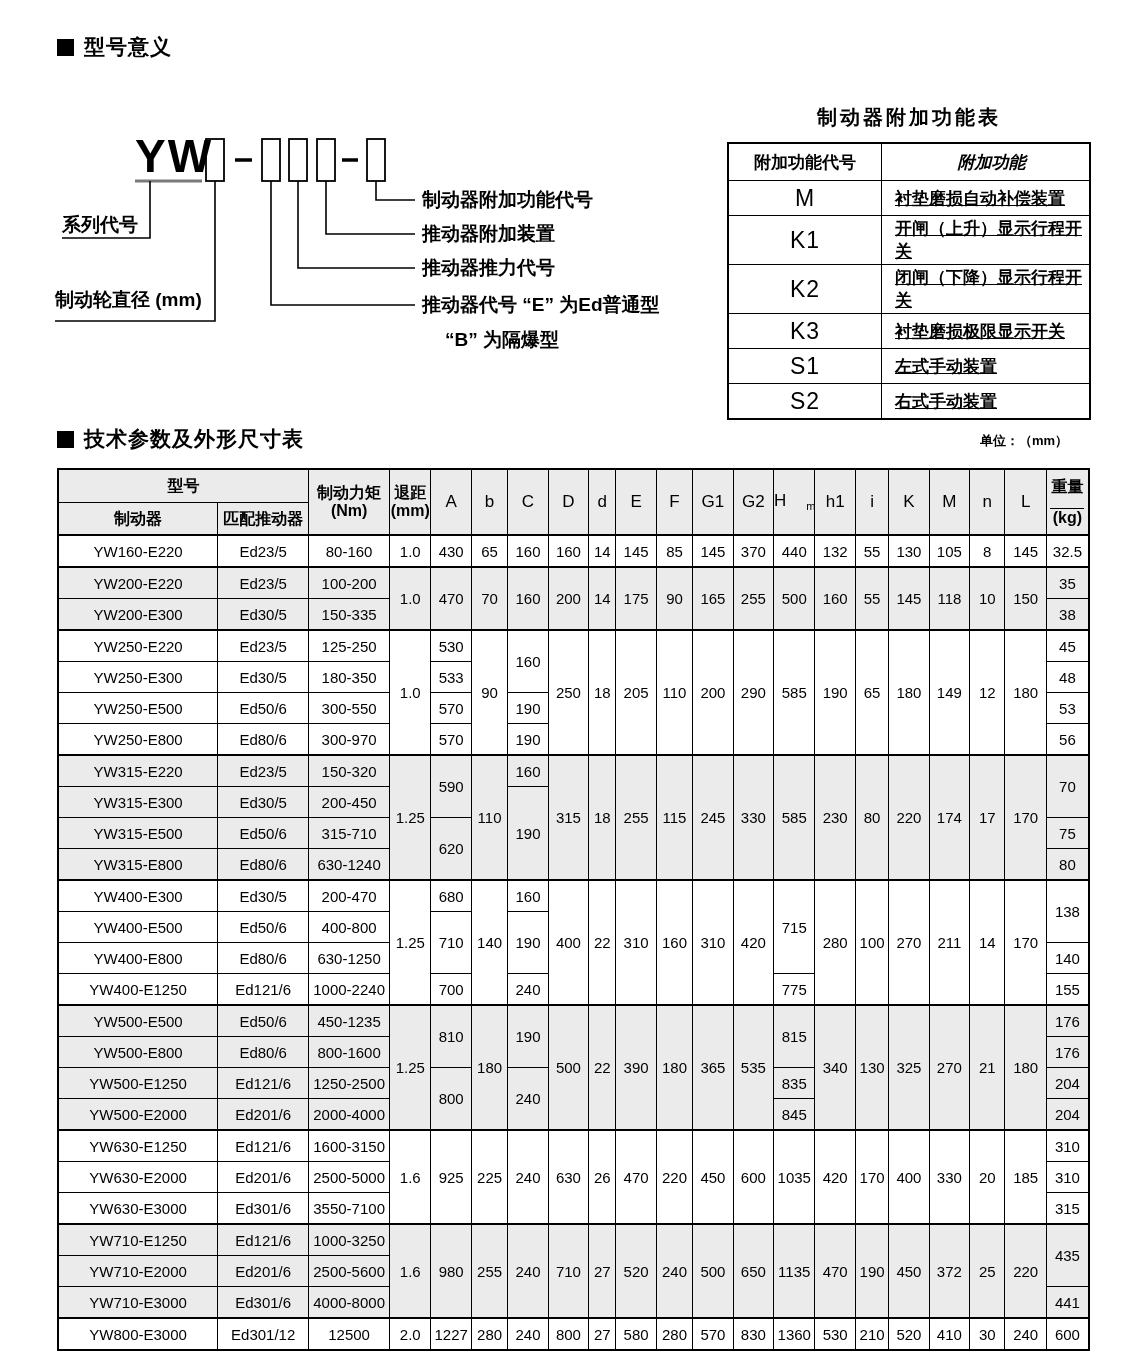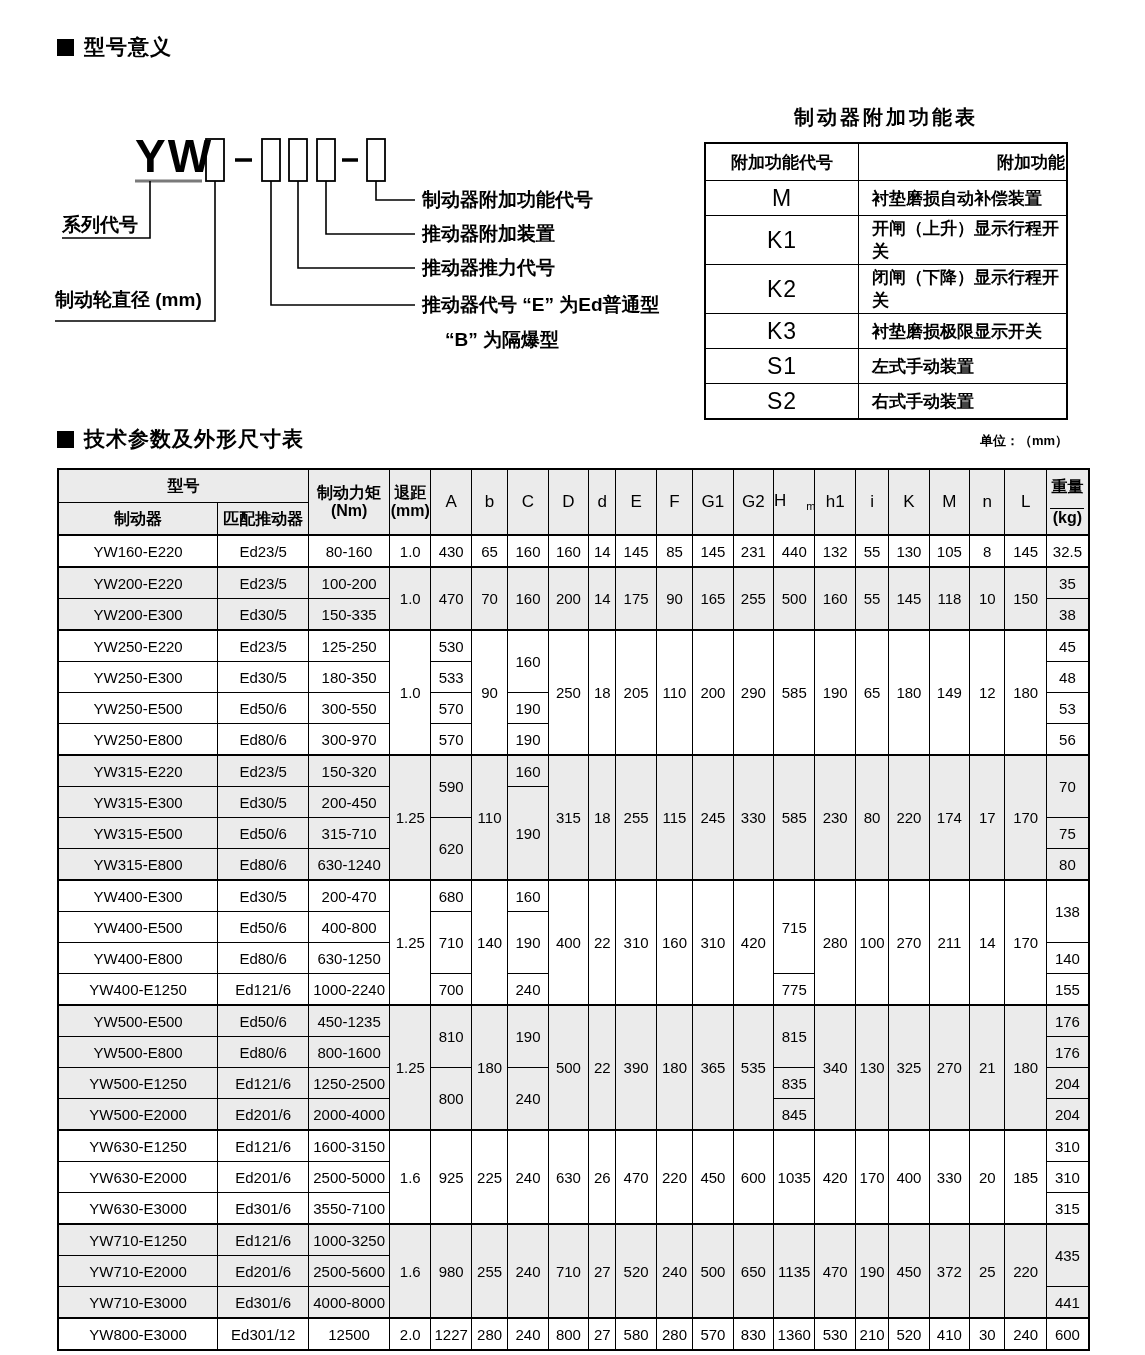--- a/index.html
+++ b/index.html
@@ -16,30 +16,30 @@
   
   .diagram{position:absolute;left:50px;top:100px;}
   .dg-yw{font-size:46px;font-weight:bold;letter-spacing:2px;fill:#000;}
   .dg-label{font-size:19px;font-weight:bold;fill:#000;}
   .dg-line{stroke:#000;stroke-width:1.6;fill:none;}
   .dg-box{fill:none;stroke:#000;stroke-width:1.8;}
   .dg-dash{stroke:#000;stroke-width:3.5;}
   .dg-underline-yw{stroke:#7a7a7a;stroke-width:3;}
 
   
-  .func-block{position:absolute;left:704px;top:104px;width:364px;}
+  .func-block{position:absolute;left:727px;top:104px;width:364px;}
   .func-title{text-align:center;font-size:20px;font-weight:bold;letter-spacing:3px;margin-bottom:11px;}
   .func-table{width:100%;border-collapse:collapse;border:2px solid #000;}
   .func-table th,.func-table td{border:1px solid #000;}
   .func-table th{height:34px;font-size:17px;font-weight:700;}
   .func-table td{height:32px;}
   .func-code-h{width:150px;text-align:center;margin-top:32px;}
-  .func-desc-h{text-align:right;padding-left:13px;}
+  .func-desc-h{text-align:center;padding-left:13px;font-style:italic;}
   .func-code{text-align:center;font-size:23px;font-weight:400;letter-spacing:1px;}
-  .func-desc{text-align:left;padding-left:13px;font-size:17px;font-weight:600;}
+  .func-desc{text-align:left;padding-left:13px;font-size:17px;font-weight:600;text-decoration:underline;}
 
   
   .spec-table{position:absolute;left:57px;top:468px;width:1033px;border-collapse:collapse;
               table-layout:fixed;border:2px solid #000;}
   .spec-table th,.spec-table td{border:1px solid #000;text-align:center;padding:0;overflow:hidden;}
   .spec-table thead th{background:#ebebeb;font-size:16px;font-weight:600;line-height:1.1;}
   .spec-table thead tr:first-child th{height:32px;}
   .spec-table thead tr:last-child th{height:31px;}
   .spec-table thead th.dim{font-size:17px;font-weight:400;}
   .spec-table thead sub{font-size:11px;padding-left:20px;}
@@ -201,21 +201,21 @@
           <td class="c-torque">80-160</td>
           <td>1.0</td>
           <td>430</td>
           <td>65</td>
           <td>160</td>
           <td>160</td>
           <td>14</td>
           <td>145</td>
           <td>85</td>
           <td>145</td>
-          <td>231</td>
+          <td>370</td>
           <td>440</td>
           <td>132</td>
           <td>55</td>
           <td>130</td>
           <td>105</td>
           <td>8</td>
           <td>145</td>
           <td>32.5</td>
         </tr>
         <tr class="shaded gstart">

